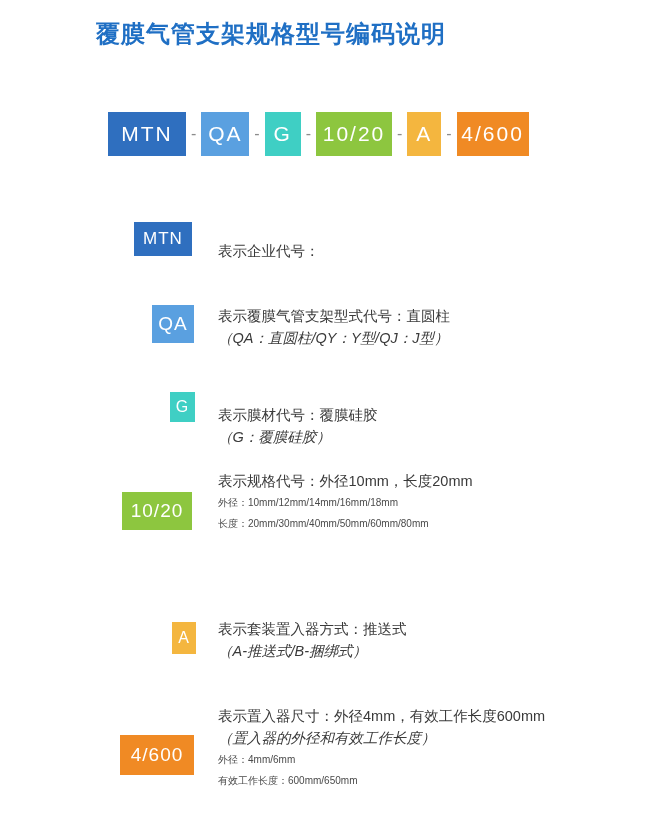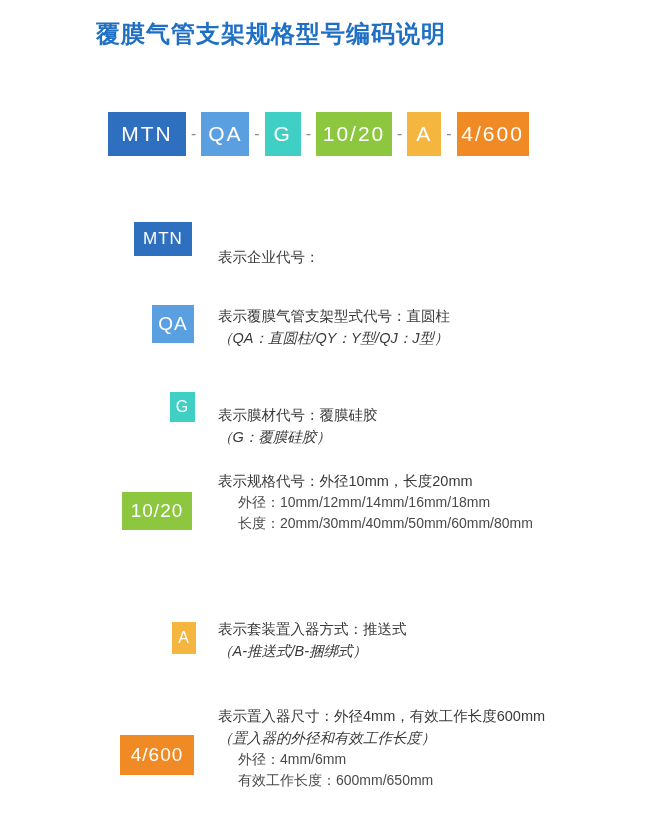--- a/index.html
+++ b/index.html
@@ -82,42 +82,41 @@
     position: absolute;
     left: 218px;
     font-size: 14.5px;
     line-height: 22px;
     color: #3a3a3a;
     white-space: nowrap;
   }
   .desc .line2 { display: block; font-style: italic; }
   .sub {
     display: block;
-    font-size: 14px;
+    font-size: 10px;
     line-height: 21px;
     color: #4a4a4a;
-    margin-left: 20px;
   }
 
   
   #row-mtn  { top: 222px; }
   #row-qa   { top: 305px; }
   #row-g    { top: 392px; }
   #row-size { top: 470px; }
   #row-mode { top: 612px; }
   #row-ins  { top: 705px; }
 
   #badge-mtn  { left: 134px; top: 0;  width: 58px; height: 34px; background: #2f6fbf; font-size: 17px; }
   #badge-qa   { left: 152px; top: 0;  width: 42px; height: 38px; background: #5aa0e0; font-size: 19px; }
   #badge-g    { left: 170px; top: 0;  width: 25px; height: 30px; background: #3fcfc4; font-size: 16px; }
   #badge-size { left: 122px; top: 22px; width: 70px; height: 38px; background: #8dc63f; font-size: 19px; }
   #badge-mode { left: 172px; top: 10px; width: 24px; height: 32px; background: #f4b63f; font-size: 16px; }
   #badge-ins  { left: 120px; top: 30px; width: 74px; height: 40px; background: #f08a24; font-size: 19px; }
 
-  #desc-mtn  { top: 24px; }
+  #desc-mtn  { top: 18px; }
   #desc-qa   { top: 0px; }
   #desc-g    { top: 12px; }
   #desc-size { top: 0px; }
   #desc-mode { top: 6px; }
   #desc-ins  { top: 0px; }
 </style>
 </head>
 <body>
 
 <div class="page">

